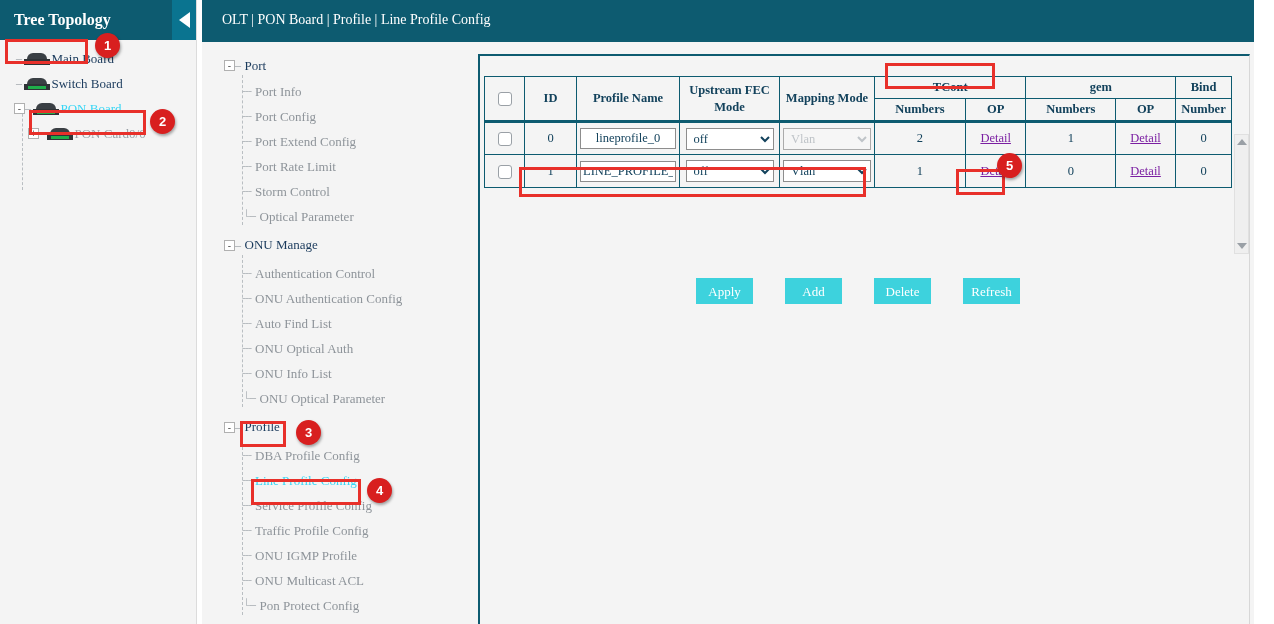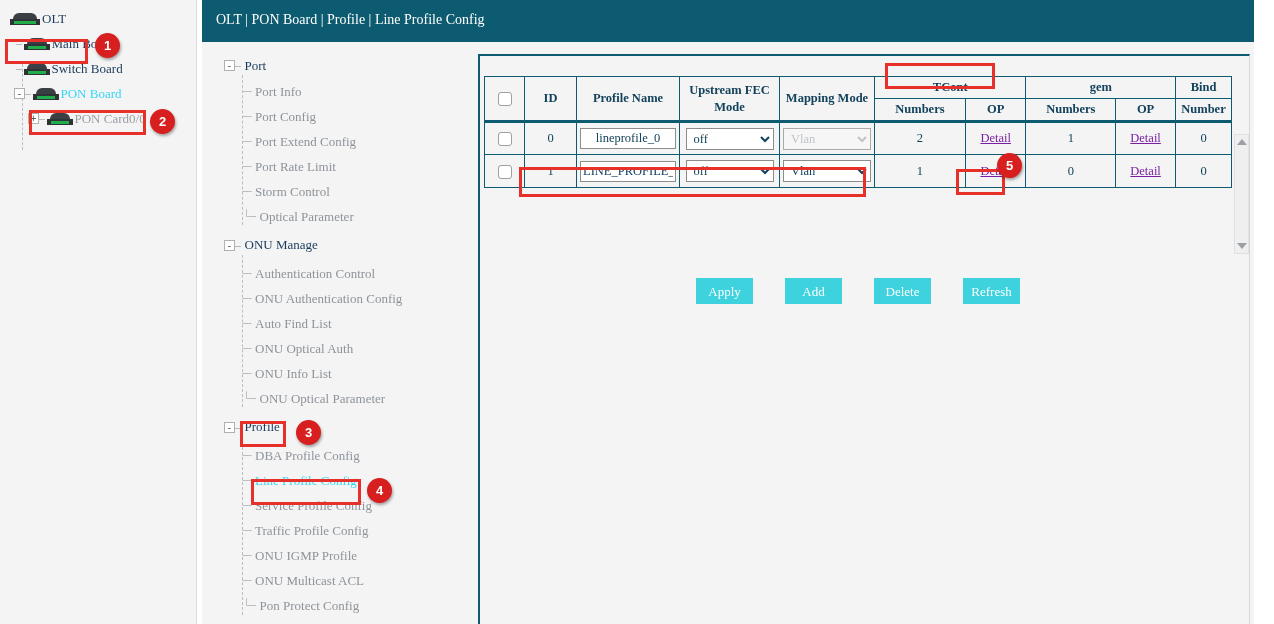--- a/index.html
+++ b/index.html
@@ -121,21 +121,21 @@
     width: 1077px; height: 624px;
     background: #ffffff;
   }
   .crumb-bar {
     position: absolute; left: 5px; top: 0;
     width: 1052px; height: 44px;
     background: #0d5b70;
     color: #ffffff;
     font-size: 14px;
     line-height: 40px;
-    padding-left: 14px;
+    padding-left: 20px;
     white-space: nowrap;
   }
   .work-area {
     position: absolute; left: 5px; top: 42px;
     width: 1052px; height: 582px;
     background: #f4f4f4;
   }
 
   .card {
     position: absolute; left: 276px; top: 12px;
@@ -290,33 +290,31 @@
     z-index: 50;
     pointer-events: none;
   }
 </style>
 </head>
 <body>
 
 <div id="app">
 
   <div class="tree-panel">
+    <div class="tree-header">
+      <span>Tree Topology</span>
+      <div class="collapse-btn">
+        <span class="tri"></span>
+      </div>
+    </div>
 
     <div class="tree-body">
 
       <div class="vdash" style="left:22px; top:64px; height:86px;"></div>
 
-      <div class="tnode" style="padding-left:8px;">
-        <span class="dev-icon">
-          <span class="top"></span>
-            <span class="base"></span>
-            <span class="green"></span>
-        </span>
-        <span class="lbl">OLT</span>
-      </div>
 
       <div class="tnode" style="padding-left:16px;">
         <span class="dashline">–</span>
         <span class="dev-icon small">
           <span class="top"></span>
             <span class="base"></span>
             <span class="green"></span>
         </span>
         <span class="lbl">Main Board</span>
       </div>

